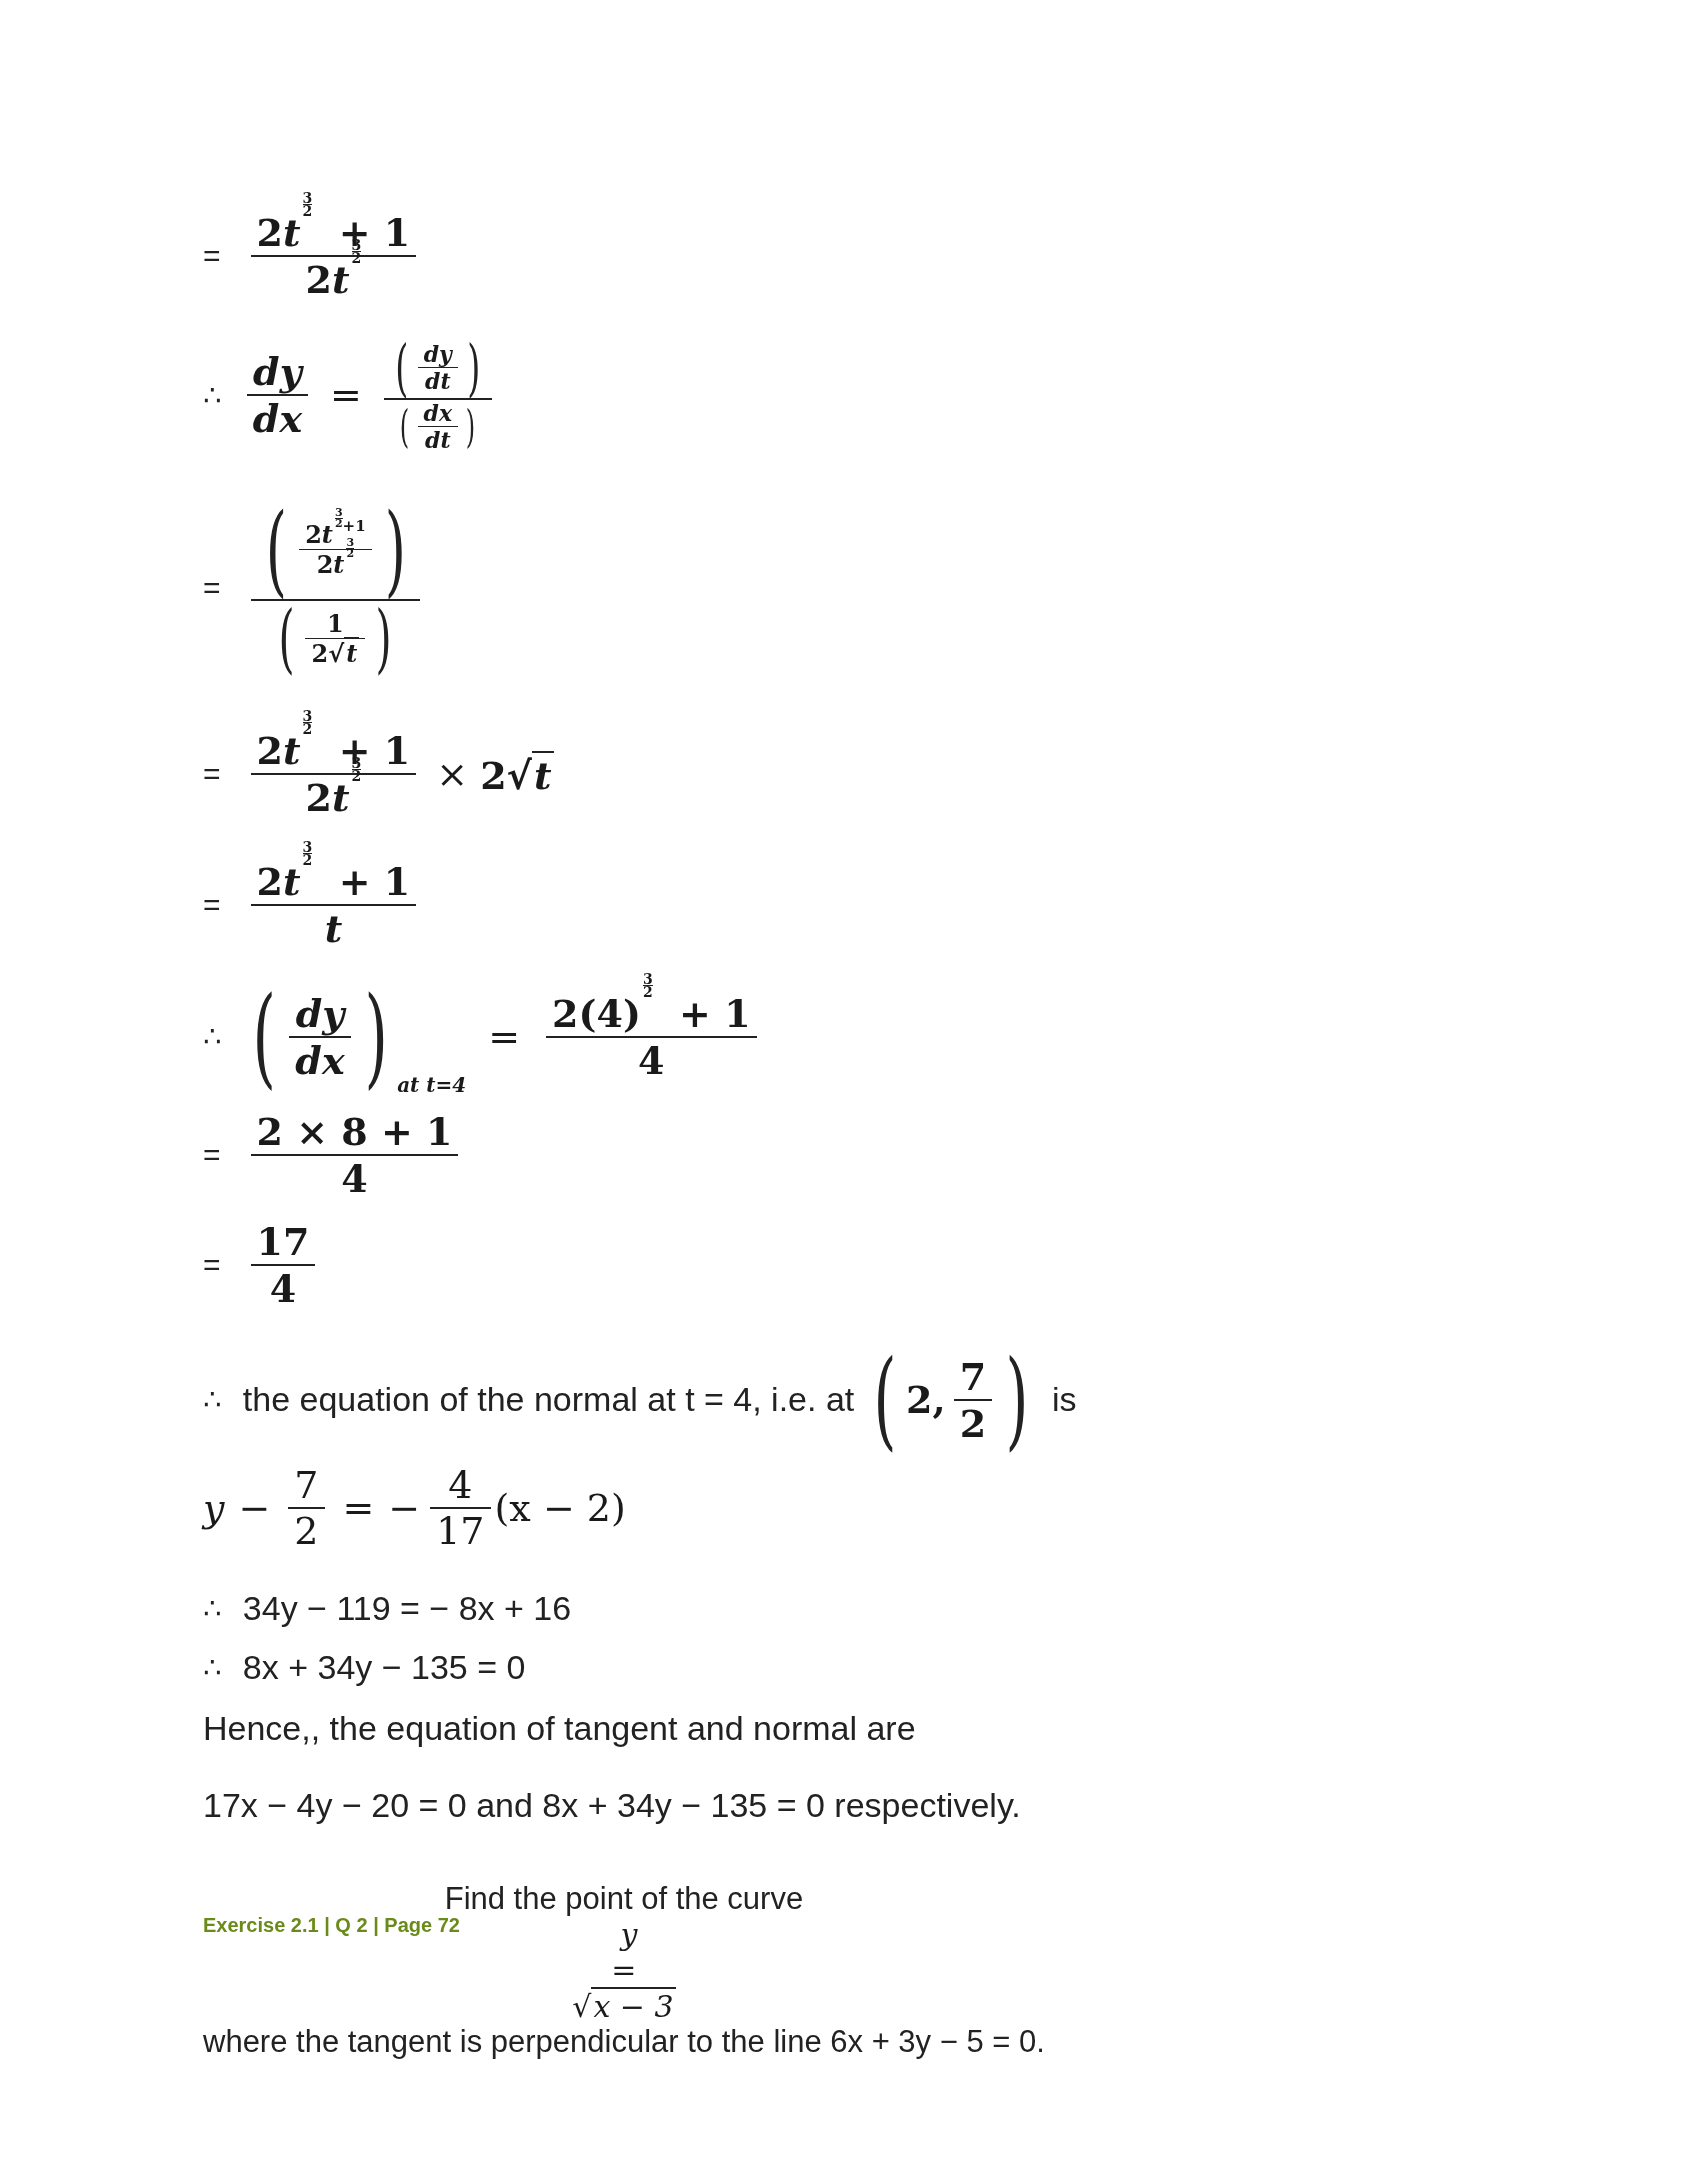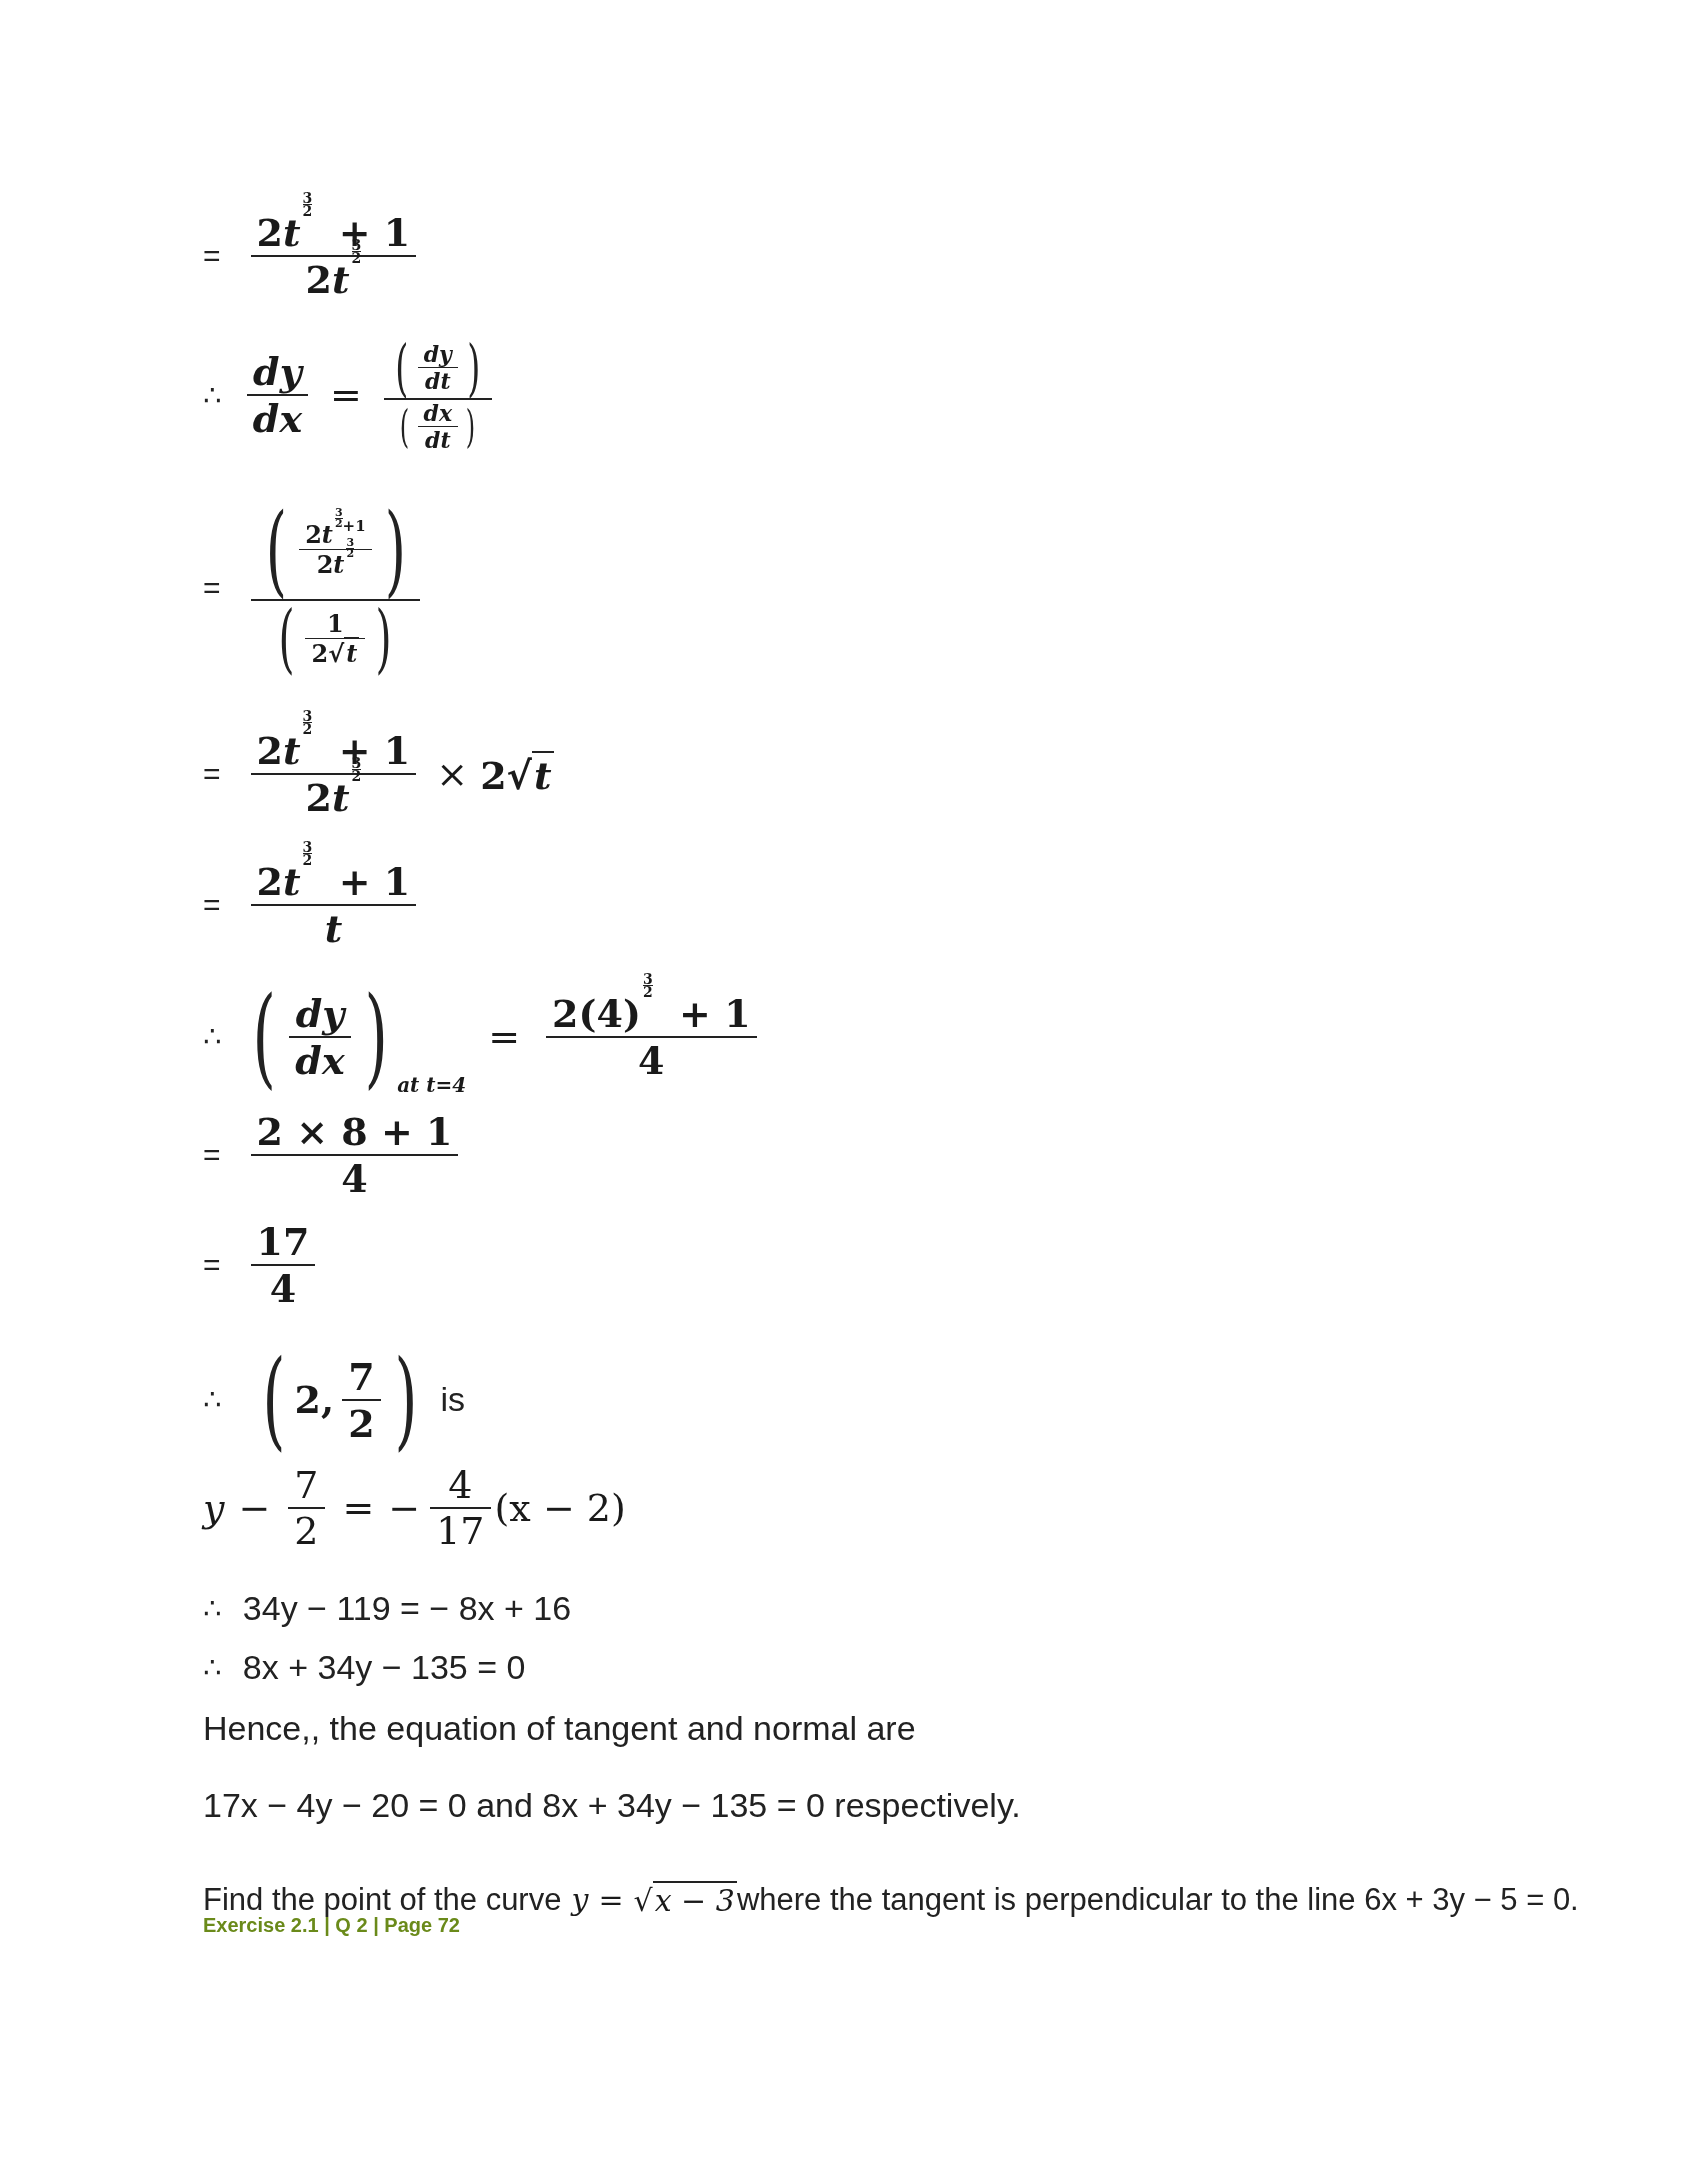--- a/index.html
+++ b/index.html
@@ -199,20 +199,21 @@
   <span class="eq">=</span>
   <span class="frac math-b big">
     <span class="num">17</span>
     <span class="bar"></span>
     <span class="den">4</span>
   </span>
 </div>
 
 <div class="line" style="top:1346px;">
   <span class="therefore">∴</span>
+  <span class="txt">the equation of the normal at t = 4, i.e. at</span>
   <span class="paren" style="font-size:107px;margin-left:10px;">(</span>
   <span class="math-b big">2,</span>
   <span class="frac math-b big" style="margin-left:8px;">
     <span class="num">7</span>
     <span class="bar"></span>
     <span class="den">2</span>
   </span>
   <span class="paren" style="font-size:107px;">)</span>
   <span class="txt" style="margin-left:14px;">is</span>
 </div>
@@ -248,21 +249,21 @@
   <span class="txt">Hence,, the equation of tangent and normal are</span>
 </div>
 <div class="line" style="top:1786px;align-items:flex-end;">
   <span class="txt">17x − 4y − 20 = 0 and 8x + 34y − 135 = 0 respectively.</span>
 </div>
 
 <div class="line" style="top:1914px;">
   <span class="label">Exercise 2.1 | Q 2 | Page 72</span>
 </div>
 
-<div class="line" style="top:1881px;">
+<div class="line" style="top:1881px;flex-direction:column;">
   <span class="txt" style="font-size:31px;">Find the point of the curve</span>
   <span class="math mid i" style="margin-left:10px;">y</span>
   <span class="math mid" style="margin:0 10px;">=</span>
   <span class="math mid sqrt">
       <span class="rad">√</span>
       <span class="rc i">x − 3</span>
     </span>
   <span class="txt" style="font-size:31px;margin-left:0;">where the tangent is perpendicular to the line 6x + 3y − 5 = 0.</span>
 </div>
 

